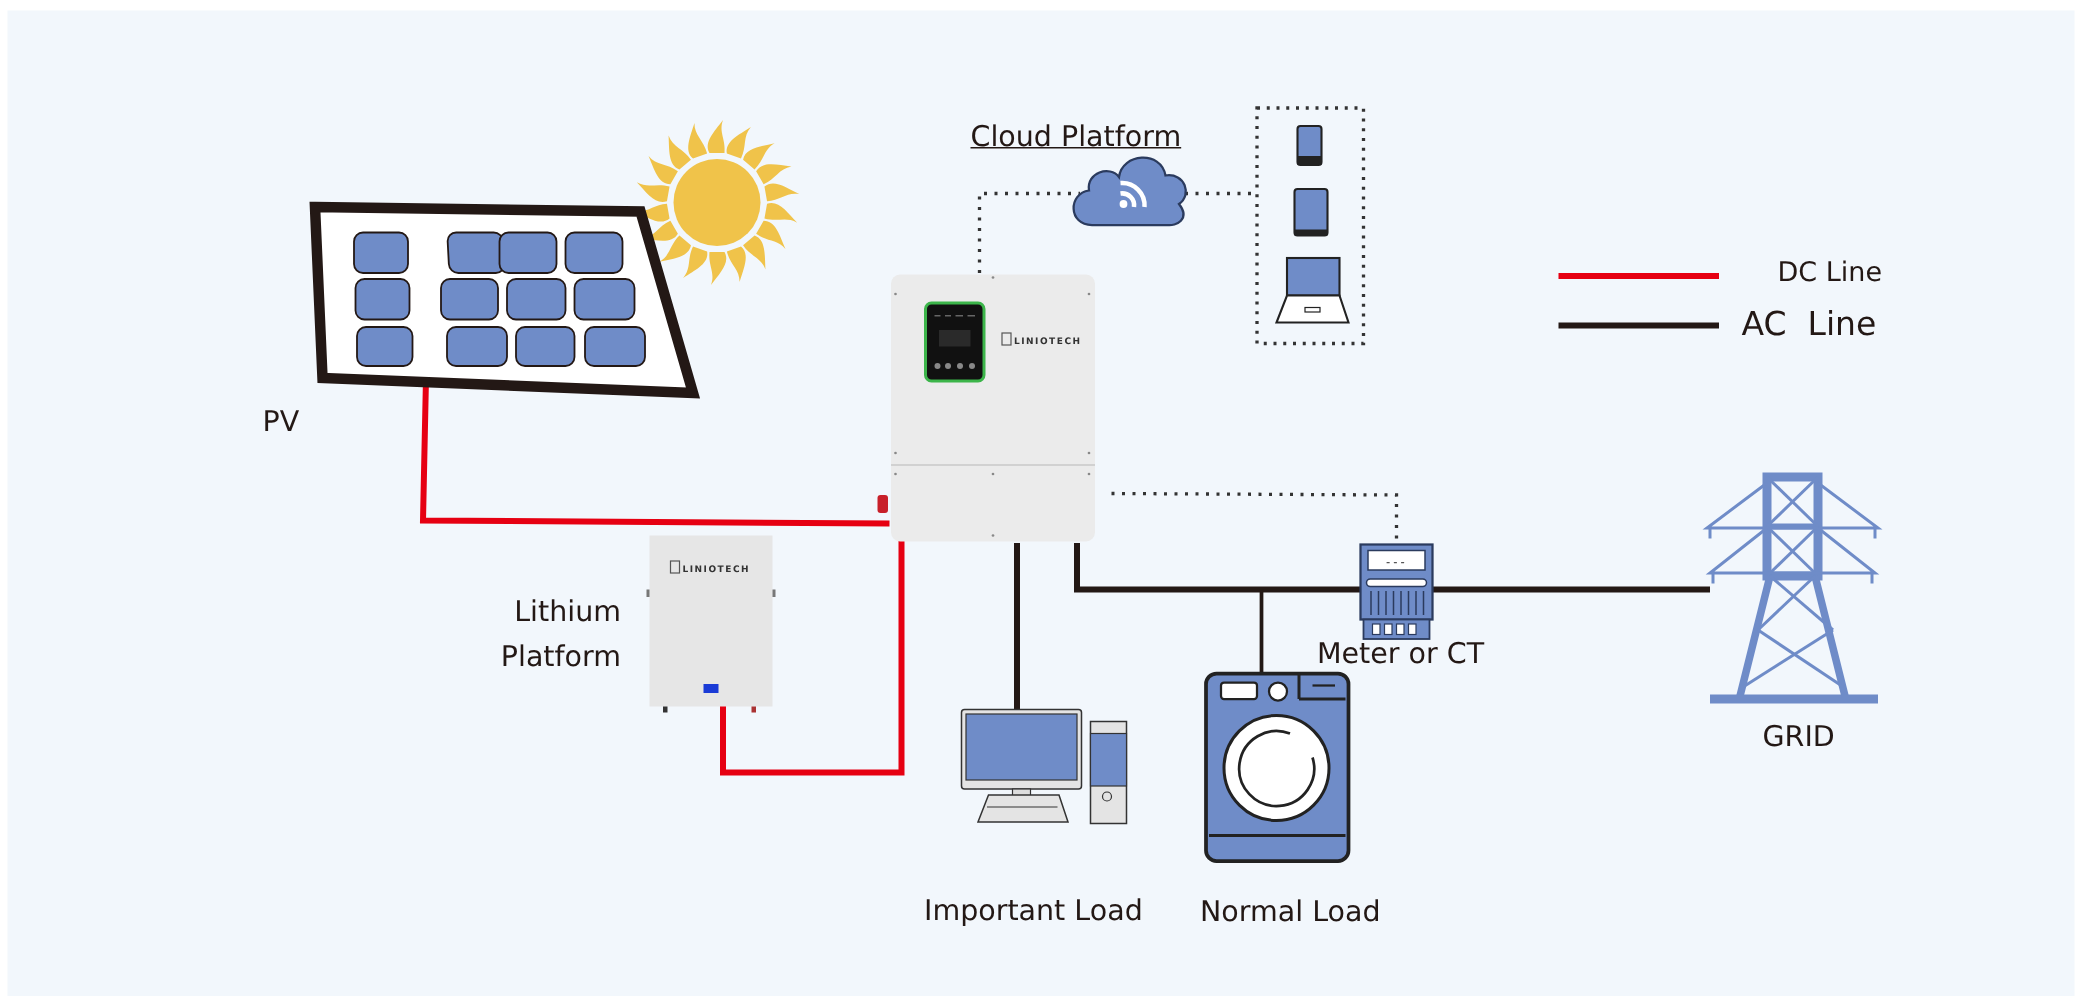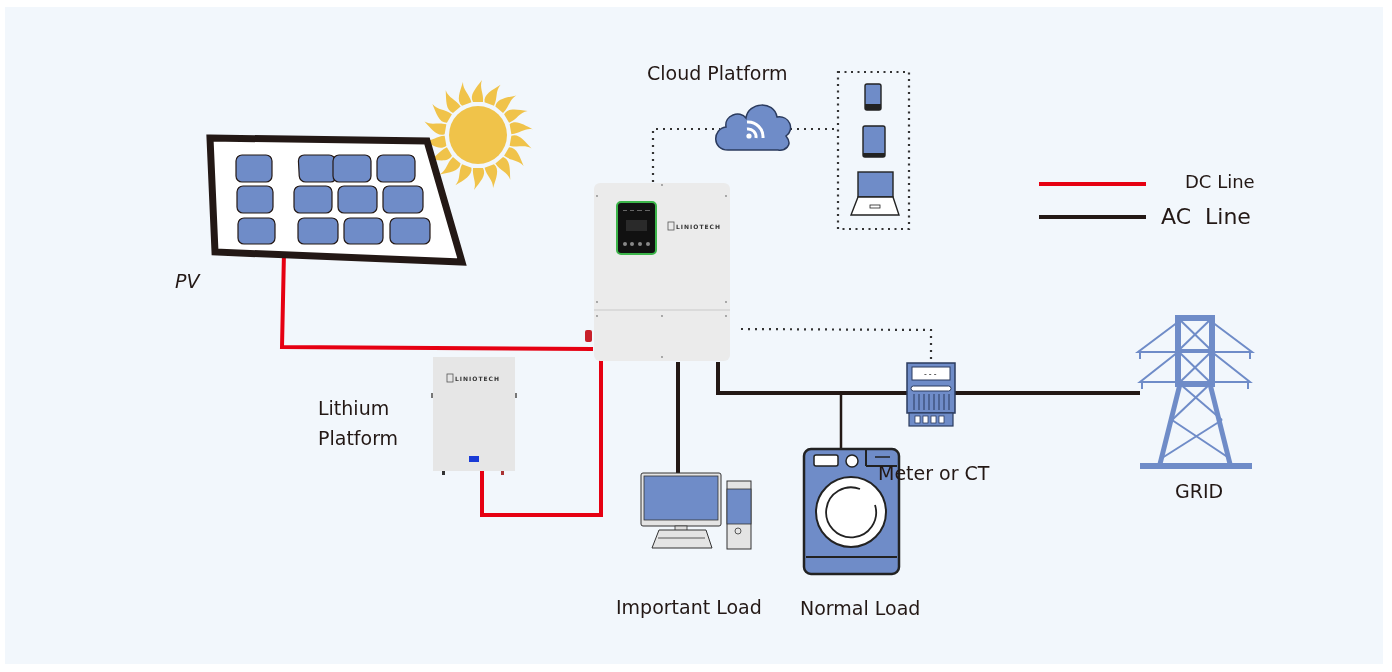--- a/index.html
+++ b/index.html
@@ -1,20 +1,20 @@
 <!DOCTYPE html>
 <html><head>
 <meta charset="utf-8">
 <style>
   html, body { margin: 0; padding: 0; background: #ffffff; }
   body { width: 1392px; height: 672px; position: relative; overflow: hidden; font-family: "DejaVu Sans", sans-serif; }
   #panel { position: absolute; left: 5px; top: 7px; width: 1378px; height: 657px; background: #f2f7fc; }
   svg#diagram { position: absolute; left: 0; top: 0; }
   .lbl { position: absolute; color: #231815; font-family: "DejaVu Sans", sans-serif; font-size: 19px; white-space: nowrap; line-height: 1.2; }
-  .center { text-align: left; }
+  .center { text-align: right; }
 </style>
 </head>
 <body>
 
 <div id="panel"></div>
 
 <svg id="diagram" width="1392" height="672" viewBox="0 0 1392 672" xmlns="http://www.w3.org/2000/svg">
 
   <polyline points="284,252 282,347 593,349" fill="none" stroke="#e60012" stroke-width="4"></polyline>
 
@@ -203,22 +203,22 @@
       <line x1="1210" y1="384" x2="1172" y2="420" stroke-width="2"></line>
     <line x1="1172" y1="420" x2="1229" y2="458" stroke-width="2"></line>
       <line x1="1222" y1="420" x2="1162" y2="458" stroke-width="2"></line>
     <line x1="1140" y1="466" x2="1252" y2="466" stroke-width="6"></line>
   </g>
 
   <line x1="1039" y1="184" x2="1146" y2="184" stroke="#e60012" stroke-width="4"></line>
   <line x1="1039" y1="217" x2="1146" y2="217" stroke="#231815" stroke-width="4"></line>
 </svg>
 
-<div class="lbl" style="left:175px; top:270px;font-style:italic;">PV</div>
+<div class="lbl" style="left:175px; top:270px;">PV</div>
 <div class="lbl center" style="left:318px; top:397px; width:96px;">Lithium</div>
 <div class="lbl center" style="left:318px; top:427px; width:96px;">Platform</div>
-<div class="lbl" style="left:647px; top:62px;">Cloud Platform</div>
-<div class="lbl" style="left:878px; top:425px;margin-top:37px;">Meter or CT</div>
+<div class="lbl" style="left:647px; top:80px;text-decoration:underline;">Cloud Platform</div>
+<div class="lbl" style="left:878px; top:425px;">Meter or CT</div>
 <div class="lbl" style="left:1175px; top:480px;text-align:right;">GRID</div>
 <div class="lbl" style="left:616px; top:577px;margin-top:19px;">Important Load</div>
 <div class="lbl" style="left:800px; top:577px;margin-top:20px;">Normal Load</div>
 <div class="lbl" style="left:1161px; top:171px; font-size:18px;margin-left:24px;">DC Line</div>
 <div class="lbl" style="left:1161px; top:204px; font-size:22px; white-space:pre;text-align:center;">AC  Line</div>
 
 </body></html>

